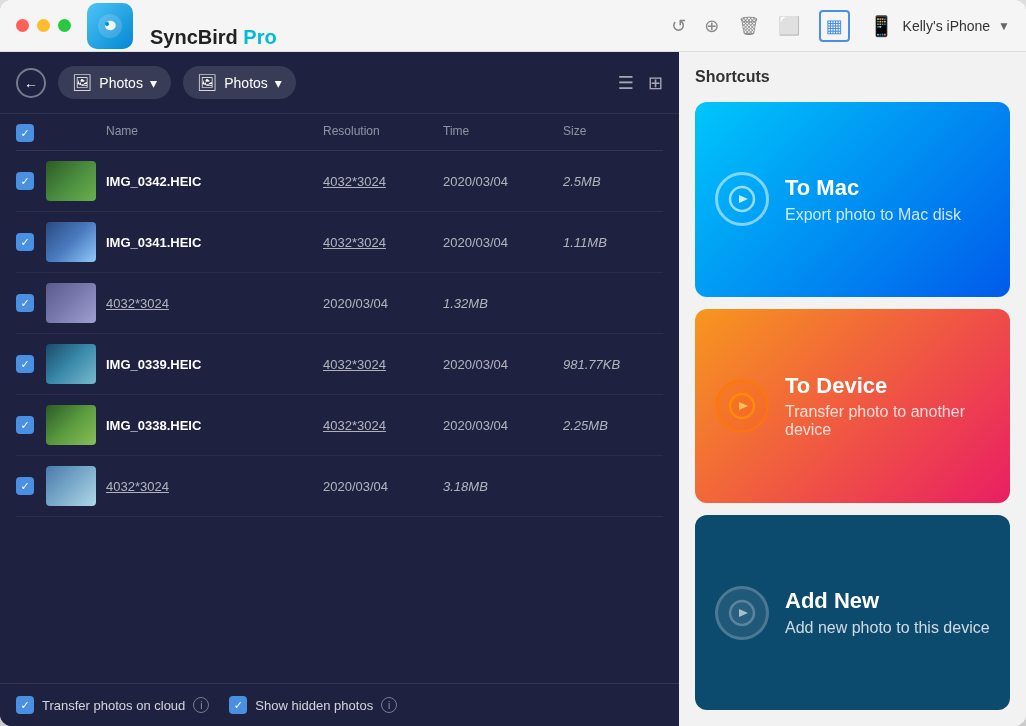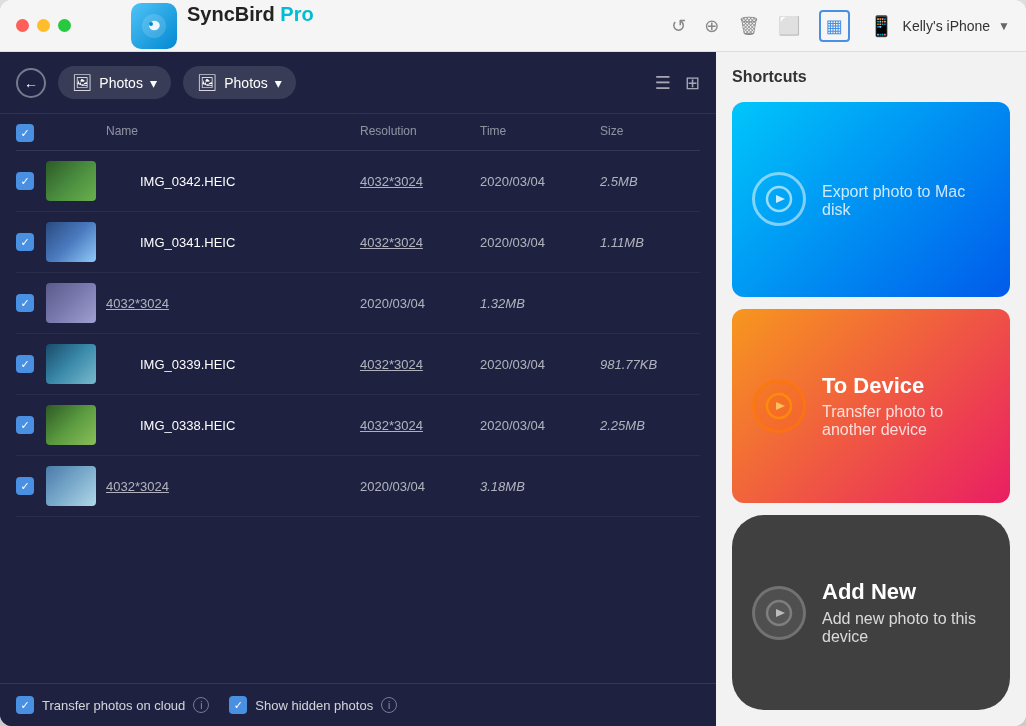--- a/index.html
+++ b/index.html
@@ -39,24 +39,23 @@
     .traffic-light {
       width: 13px;
       height: 13px;
       border-radius: 50%;
     }
     .tl-red { background: #ff5f56; }
     .tl-yellow { background: #ffbd2e; }
     .tl-green { background: #27c93f; }
     .logo-area {
       display: flex;
-      align-items: flex-start;
-      gap: 10px;
+      align-items: flex-end;
+      gap: 17px;
       flex: 1;
-      margin-left: 44px;
     }
     .logo-icon {
       width: 46px;
       height: 46px;
       background: linear-gradient(135deg, #4fc3f7, #0288d1);
       border-radius: 10px;
       display: flex;
       align-items: center;
       justify-content: center;
       font-size: 22px;
@@ -202,21 +201,21 @@
       overflow: hidden;
       background: #444;
     }
     
     .thumb-1 { background: linear-gradient(135deg, #2d5a27, #4a8c3f, #6ab04c); }
     .thumb-2 { background: linear-gradient(135deg, #2a4a7f, #4a7abf, #90caf9); }
     .thumb-3 { background: linear-gradient(135deg, #5a5a8a, #7a7ab0, #a0a0d0); }
     .thumb-4 { background: linear-gradient(135deg, #1a4a6a, #3a8aaa, #7abacc); }
     .thumb-5 { background: linear-gradient(135deg, #2d5a27, #5a9a3f, #8abf5a); }
     .thumb-6 { background: linear-gradient(135deg, #4a7aaa, #7aaaca, #b0d8e8); }
-    .col-name { color: white; font-weight: 400; margin-left: 34px; }
+    .col-name { color: white; font-weight: 700; }
     .col-res { color: rgba(255,255,255,0.65); text-decoration: underline; }
     .col-time { color: rgba(255,255,255,0.65); }
     .col-size { color: rgba(255,255,255,0.65); font-style: italic; }
     
     .footer-bar {
       display: flex;
       align-items: center;
       gap: 20px;
       padding: 12px 16px;
       border-top: 1px solid rgba(255,255,255,0.1);
@@ -236,21 +235,21 @@
       border: 1px solid rgba(255,255,255,0.4);
       display: flex;
       align-items: center;
       justify-content: center;
       color: rgba(255,255,255,0.5);
       font-size: 10px;
       cursor: pointer;
     }
     
     .right-panel {
-      width: 310px;
+      width: 347px;
       background: #f2f2f2;
       display: flex;
       flex-direction: column;
       padding: 16px;
       gap: 12px;
       flex-shrink: 0;
     }
     .shortcuts-title {
       font-size: 16px;
       font-weight: 600;
@@ -267,22 +266,21 @@
       flex: 1;
       min-height: 90px;
     }
     .card-to-mac {
       background: linear-gradient(135deg, #00c6fb, #005bea);
     }
     .card-to-device {
       background: linear-gradient(135deg, #f7971e, #e91e63);
     }
     .card-add-new {
-      background: #404040;
-      border-radius: 32px;
+      background: #0c4a6e;
     }
     .card-icon {
       width: 54px;
       height: 54px;
       border-radius: 50%;
       border: 3px solid rgba(255,255,255,0.5);
       display: flex;
       align-items: center;
       justify-content: center;
       color: rgba(255,255,255,0.8);
@@ -476,20 +474,21 @@
       <div class="shortcuts-title">Shortcuts</div>
 
       <div class="shortcut-card card-to-mac">
         <div class="card-icon">
           <svg width="28" height="28" viewBox="0 0 28 28" fill="none">
             <circle cx="14" cy="14" r="12" stroke="rgba(255,255,255,0.6)" stroke-width="2.5" fill="none"></circle>
             <polygon points="11,10 20,14 11,18" fill="rgba(255,255,255,0.8)"></polygon>
           </svg>
         </div>
         <div class="card-text">
+          <div class="card-title">To Mac</div>
           <div class="card-subtitle">Export photo to Mac disk</div>
         </div>
       </div>
 
       <div class="shortcut-card card-to-device">
         <div class="card-icon">
           <svg width="28" height="28" viewBox="0 0 28 28" fill="none">
             <circle cx="14" cy="14" r="12" stroke="rgba(255,150,0,0.7)" stroke-width="2.5" fill="rgba(255,100,0,0.1)"></circle>
             <polygon points="11,10 20,14 11,18" fill="rgba(255,200,100,0.9)"></polygon>
           </svg>

